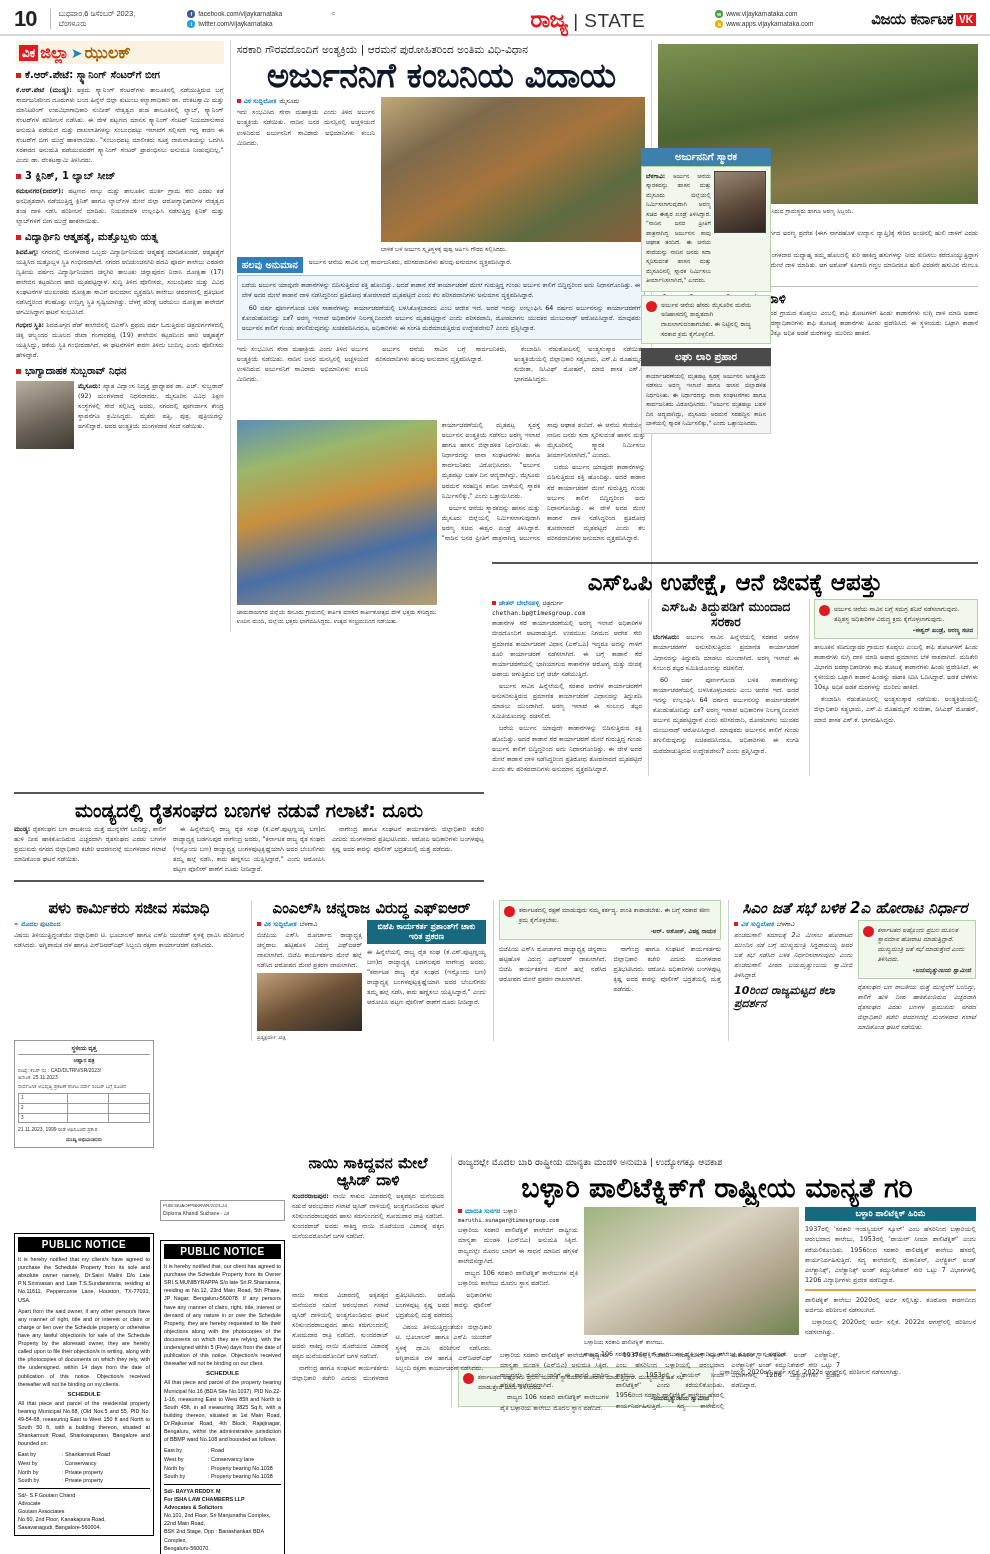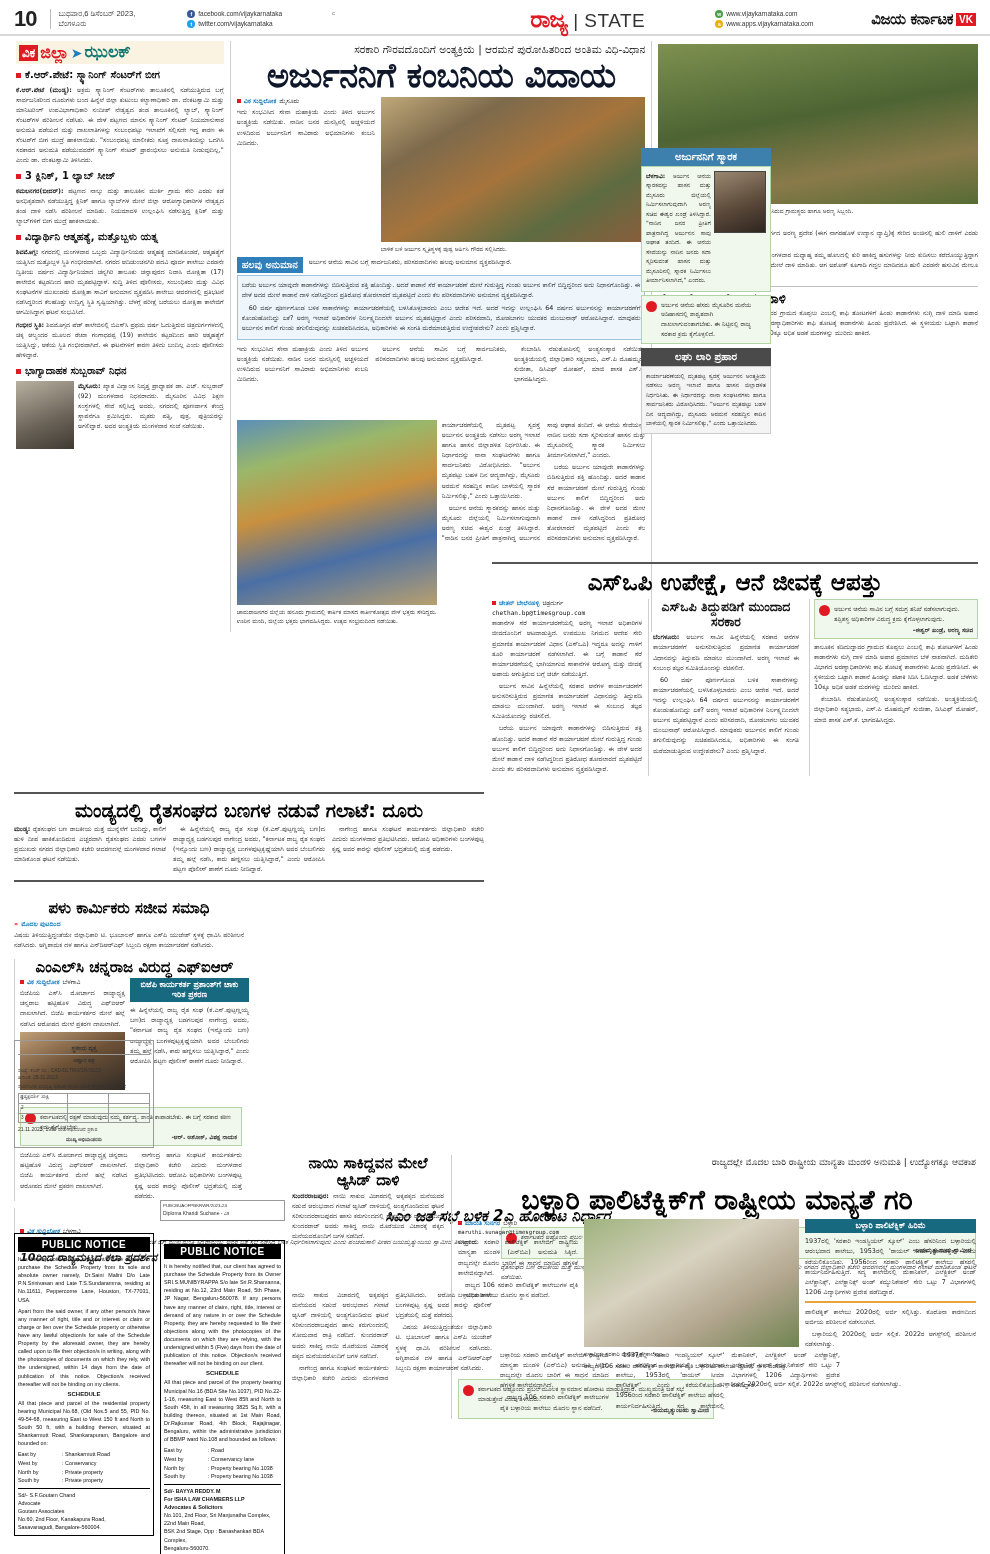--- a/index.html
+++ b/index.html
@@ -51,35 +51,35 @@
   hr.rule { border:0; border-top:1px solid #bdbdbd; margin:5px 0; }
   hr.rule-thick { border:0; border-top:2px solid #555; margin:6px 0; }
   .vline { border-left:1px solid #cfcfcf; }
 
   
   .dist-head { display:flex; align-items:center; gap:2px; background:#faf3e2; padding:2px 3px; }
   .dist-vk { background:#e01a22; color:#fff; font-weight:bold; font-size:12px; padding:1px 3px;
              font-family:"DejaVu Sans", sans-serif; }
   .dist-t1 { color:#e01a22; font-size:16px; font-weight:bold; font-family:"DejaVu Sans", sans-serif;}
   .dist-bird { color:#1a7fc1; font-size:14px; }
-  .dist-t2 { color:#0f766e; font-size:16px; font-weight:bold; font-family:Liberation Mono, monospace;}
+  .dist-t2 { color:#a16207; font-size:16px; font-weight:bold; font-family:Liberation Sans, sans-serif;}
 
   .bullet-head { display:flex; gap:4px; align-items:flex-start; margin:5px 0 3px 0; }
   .sq { width:5px; height:5px; background:#e01a22; margin-top:4px; flex:0 0 auto; }
   .bullet-head .t { font-size:10px; font-weight:bold; line-height:1.25; color:#111;
                     font-family:"DejaVu Sans", sans-serif; }
 
   .body-txt { font-size:6.4px; line-height:1.58; text-align:justify; color:#1a1a1a;
               font-family:"DejaVu Sans", sans-serif; }
   .body-txt b { font-weight:bold; }
   .body-txt p { margin-bottom:2px; text-indent:7px; }
   .body-txt p.noind { text-indent:0; }
 
   
-  .kicker { text-align:right; font-size:10.5px; line-height:1.3; color:#111; margin:2px 0 1px 0;
+  .kicker { text-align:left; font-size:10.5px; line-height:1.3; color:#111; margin:2px 0 1px 0;
             font-family:"DejaVu Sans", sans-serif; }
   .lead-hl { text-align:center; font-size:34px; font-weight:bold; line-height:1.05; color:#0f172a;
              font-family:"DejaVu Sans", sans-serif; letter-spacing:-.5px; margin:1px 0 4px 0;}
   .byline { display:flex; gap:3px; align-items:center; font-size:6.4px; margin-bottom:2px;
             font-family:"DejaVu Sans", sans-serif;}
   .byline .sq2 { width:4px; height:4px; background:#e01a22; }
   .byline b { color:#1a7fc1; font-weight:bold; }
 
   .photo { background:linear-gradient(160deg,#8c7a5e,#4f5d3c 40%,#6b5a42 70%,#3c4430); position:relative; overflow:hidden; }
   .photo.p-crowd { background:linear-gradient(150deg,#c0a878 0%,#7d6a4c 25%,#a6743c 50%,#5d6b41 75%,#8b5e3c 100%); }
@@ -388,21 +388,21 @@
     <div class="sec-hl hl-20">ಮಂಡ್ಯದಲ್ಲಿ ರೈತಸಂಘದ ಬಣಗಳ ನಡುವೆ ಗಲಾಟೆ: ದೂರು</div>
     <div class="body-txt cols3" style="margin-top:3px;">
       <p class="noind"><b>ಮಂಡ್ಯ:</b>
       <span>ರೈತಸಂಘದ ಬಣ ರಾಜಕೀಯ ಮತ್ತೆ ಮುನ್ನೆಲೆಗೆ ಬಂದಿದ್ದು, ಕಾಲಿಗೆ ಹುಳಿ ದೀಪ ಹಾಕಿಕೊಂಡಿರುವ ಎಚ್ಚರವಾಗಿ ರೈತಸಂಘದ ಎರಡು ಬಣಗಳ ಪ್ರಮುಖರು ನಗರದ ಜಿಲ್ಲಾಧಿಕಾರಿ ಕಚೇರಿ ಆವರಣದಲ್ಲೆ ಮಂಗಳವಾರ ಗಲಾಟೆ ಮಾಡಿಕೊಂಡ ಘಟನೆ ನಡೆಯಿತು.</span></p>
       <p>ಈ ಹಿನ್ನೆಲೆಯಲ್ಲಿ ರಾಜ್ಯ ರೈತ ಸಂಘ (ಕೆ.ಎಸ್.ಪುಟ್ಟಣ್ಣಯ್ಯ ಬಣ)ದ ರಾಜ್ಯಾಧ್ಯಕ್ಷ ಬಡಗಲಪುರ ನಾಗೇಂದ್ರ ಅವರು, "ಕರ್ನಾಟಕ ರಾಜ್ಯ ರೈತ ಸಂಘದ (ಇನ್ನೊಂದು ಬಣ) ರಾಜ್ಯಾಧ್ಯಕ್ಷ ಬಂಗಳಪುಟ್ಟಕೃಷ್ಣೆಯಾಗಿ ಅವರ ಬೆಂಬಲಿಗರು ತಮ್ಮ ಹಲ್ಲೆ ನಡೆಸಿ, ಕಾರು ಹಣ್ಣಿಸಲು ಯತ್ನಿಸಿದ್ದಾರೆ," ಎಂದು ಆರೋಪಿಸಿ ಪಟ್ಟಣ ಪೊಲೀಸ್ ಠಾಣೆಗೆ ದೂರು ನೀಡಿದ್ದಾರೆ.</p>
       <p>ನಾಗೇಂದ್ರ ಹಾಗೂ ಸಂಘಟನೆ ಕಾರ್ಯಕರ್ತರು ಜಿಲ್ಲಾಧಿಕಾರಿ ಕಚೇರಿ ಎದುರು ಮಂಗಳವಾರ ಪ್ರತಿಭಟಿಸಿದರು. ಆರೋಪಿ ಅಧಿಕಾರಿಗಳು ಬಂಗಳಪುಟ್ಟ ಕೃಷ್ಣ ಅವರ ಕಾರನ್ನು ಪೊಲೀಸ್ ಭದ್ರತೆಯಲ್ಲಿ ಮತ್ತೆ ಪಡೆದರು.</p>
     </div>
     <hr class="rule-thick" style="margin-top:6px;">
   </div>
 
-  <div style="position:absolute; left:14px; top:900px; width:962px; display:flex; gap:7px;flex-direction:column;">
+  <div style="position:absolute; left:14px; top:900px; width:962px; display:flex; gap:7px;">
 
     <div style="width:230px;">
       <div class="sec-hl hl-16">ಪಳು ಕಾರ್ಮಿಕರು ಸಜೀವ ಸಮಾಧಿ</div>
       <div style="display:flex; gap:5px; margin-top:3px;">
         <div style="flex:1;">
           <div class="byline">
             <span style="color:#e01a22;font-weight:bold;">»</span>
             <b>ಮೊದಲ ಪುಟದಿಂದ</b>
           </div>
           <div class="body-txt">
@@ -489,21 +489,21 @@
       <div style="width:152px;">
         <div class="sec-hl hl-16">ನಾಯಿ ಸಾಕಿದ್ದವನ ಮೇಲೆ ಆ್ಯಸಿಡ್ ದಾಳಿ</div>
         <div class="body-txt" style="margin-top:3px;">
           <p class="noind"><b>ಸುಂದರರಾಜಪುರ:</b>
           <span>ನಾಯಿ ಸಾಕುವ ವಿಚಾರದಲ್ಲಿ ಅಕ್ಕಪಕ್ಕದ ಮನೆಯವರ ನಡುವೆ ಆರಂಭವಾದ ಗಲಾಟೆ ಆ್ಯಸಿಡ್ ದಾಳಿಯಲ್ಲಿ ಅಂತ್ಯಗೊಂಡಿರುವ ಘಟನೆ ಸರಿಸುಂದರರಾಜಪುರದ ಹಾಸು ಕರುಗುಂದದಲ್ಲಿ ಸೋಮವಾರ ರಾತ್ರಿ ನಡೆದಿದೆ. ಸುಂದರರಾಜ್ ಅವರು ಸಾಕಿದ್ದ ನಾಯಿ ಮೊರೆಯುವ ವಿಚಾರಕ್ಕೆ ಪಕ್ಕದ ಮನೆಯವರೊಂದಿಗೆ ಜಗಳ ನಡೆದಿದೆ.</span></p>
         </div>
       </div>
       <div style="flex:1;" class="vline">
         <div style="padding-left:6px;">
           <div class="kicker" style="font-size:9px;">ರಾಜ್ಯದಲ್ಲೇ ಮೊದಲ ಬಾರಿ ರಾಷ್ಟ್ರೀಯ ಮಾನ್ಯತಾ ಮಂಡಳಿ ಅನುಮತಿ | ಉದ್ಯೋಗಕ್ಕೂ ಆವಕಾಶ</div>
-          <div class="sec-hl hl-28" style="margin-top:16px;">ಬಳ್ಳಾರಿ ಪಾಲಿಟೆಕ್ನಿಕ್‌ಗೆ ರಾಷ್ಟ್ರೀಯ ಮಾನ್ಯತೆ ಗರಿ</div>
+          <div class="sec-hl hl-28" style="margin-top:4px;">ಬಳ್ಳಾರಿ ಪಾಲಿಟೆಕ್ನಿಕ್‌ಗೆ ರಾಷ್ಟ್ರೀಯ ಮಾನ್ಯತೆ ಗರಿ</div>
           <div style="display:flex; gap:6px; margin-top:5px;">
             <div style="width:120px;">
               <div class="byline">
                 <span class="sq2"></span>
                 <b>ಮಾರುತಿ ಸುನಗರ</b>
                 <span>ಬಳ್ಳಾರಿ</span>
               </div>
               <div class="mail" style="font-size:5.6px;">maruthi.sunagar@timesgroup.com</div>
               <div class="body-txt" style="margin-top:2px;">
                 <p class="noind">ಬಳ್ಳಾರಿಯ ಸರಕಾರಿ ಪಾಲಿಟೆಕ್ನಿಕ್ ಕಾಲೇಜಿಗೆ ರಾಷ್ಟ್ರೀಯ ಮಾನ್ಯತಾ ಮಂಡಳಿ (ಎನ್‌ಬಿಎ) ಅನುಮತಿ ಸಿಕ್ಕಿದೆ. ರಾಜ್ಯದಲ್ಲೇ ಮೊದಲ ಬಾರಿಗೆ ಈ ಸಾಧನೆ ಮಾಡಿದ ಹೆಗ್ಗಳಿಕೆ ಕಾಲೇಜಿನದ್ದಾಗಿದೆ.</p>

